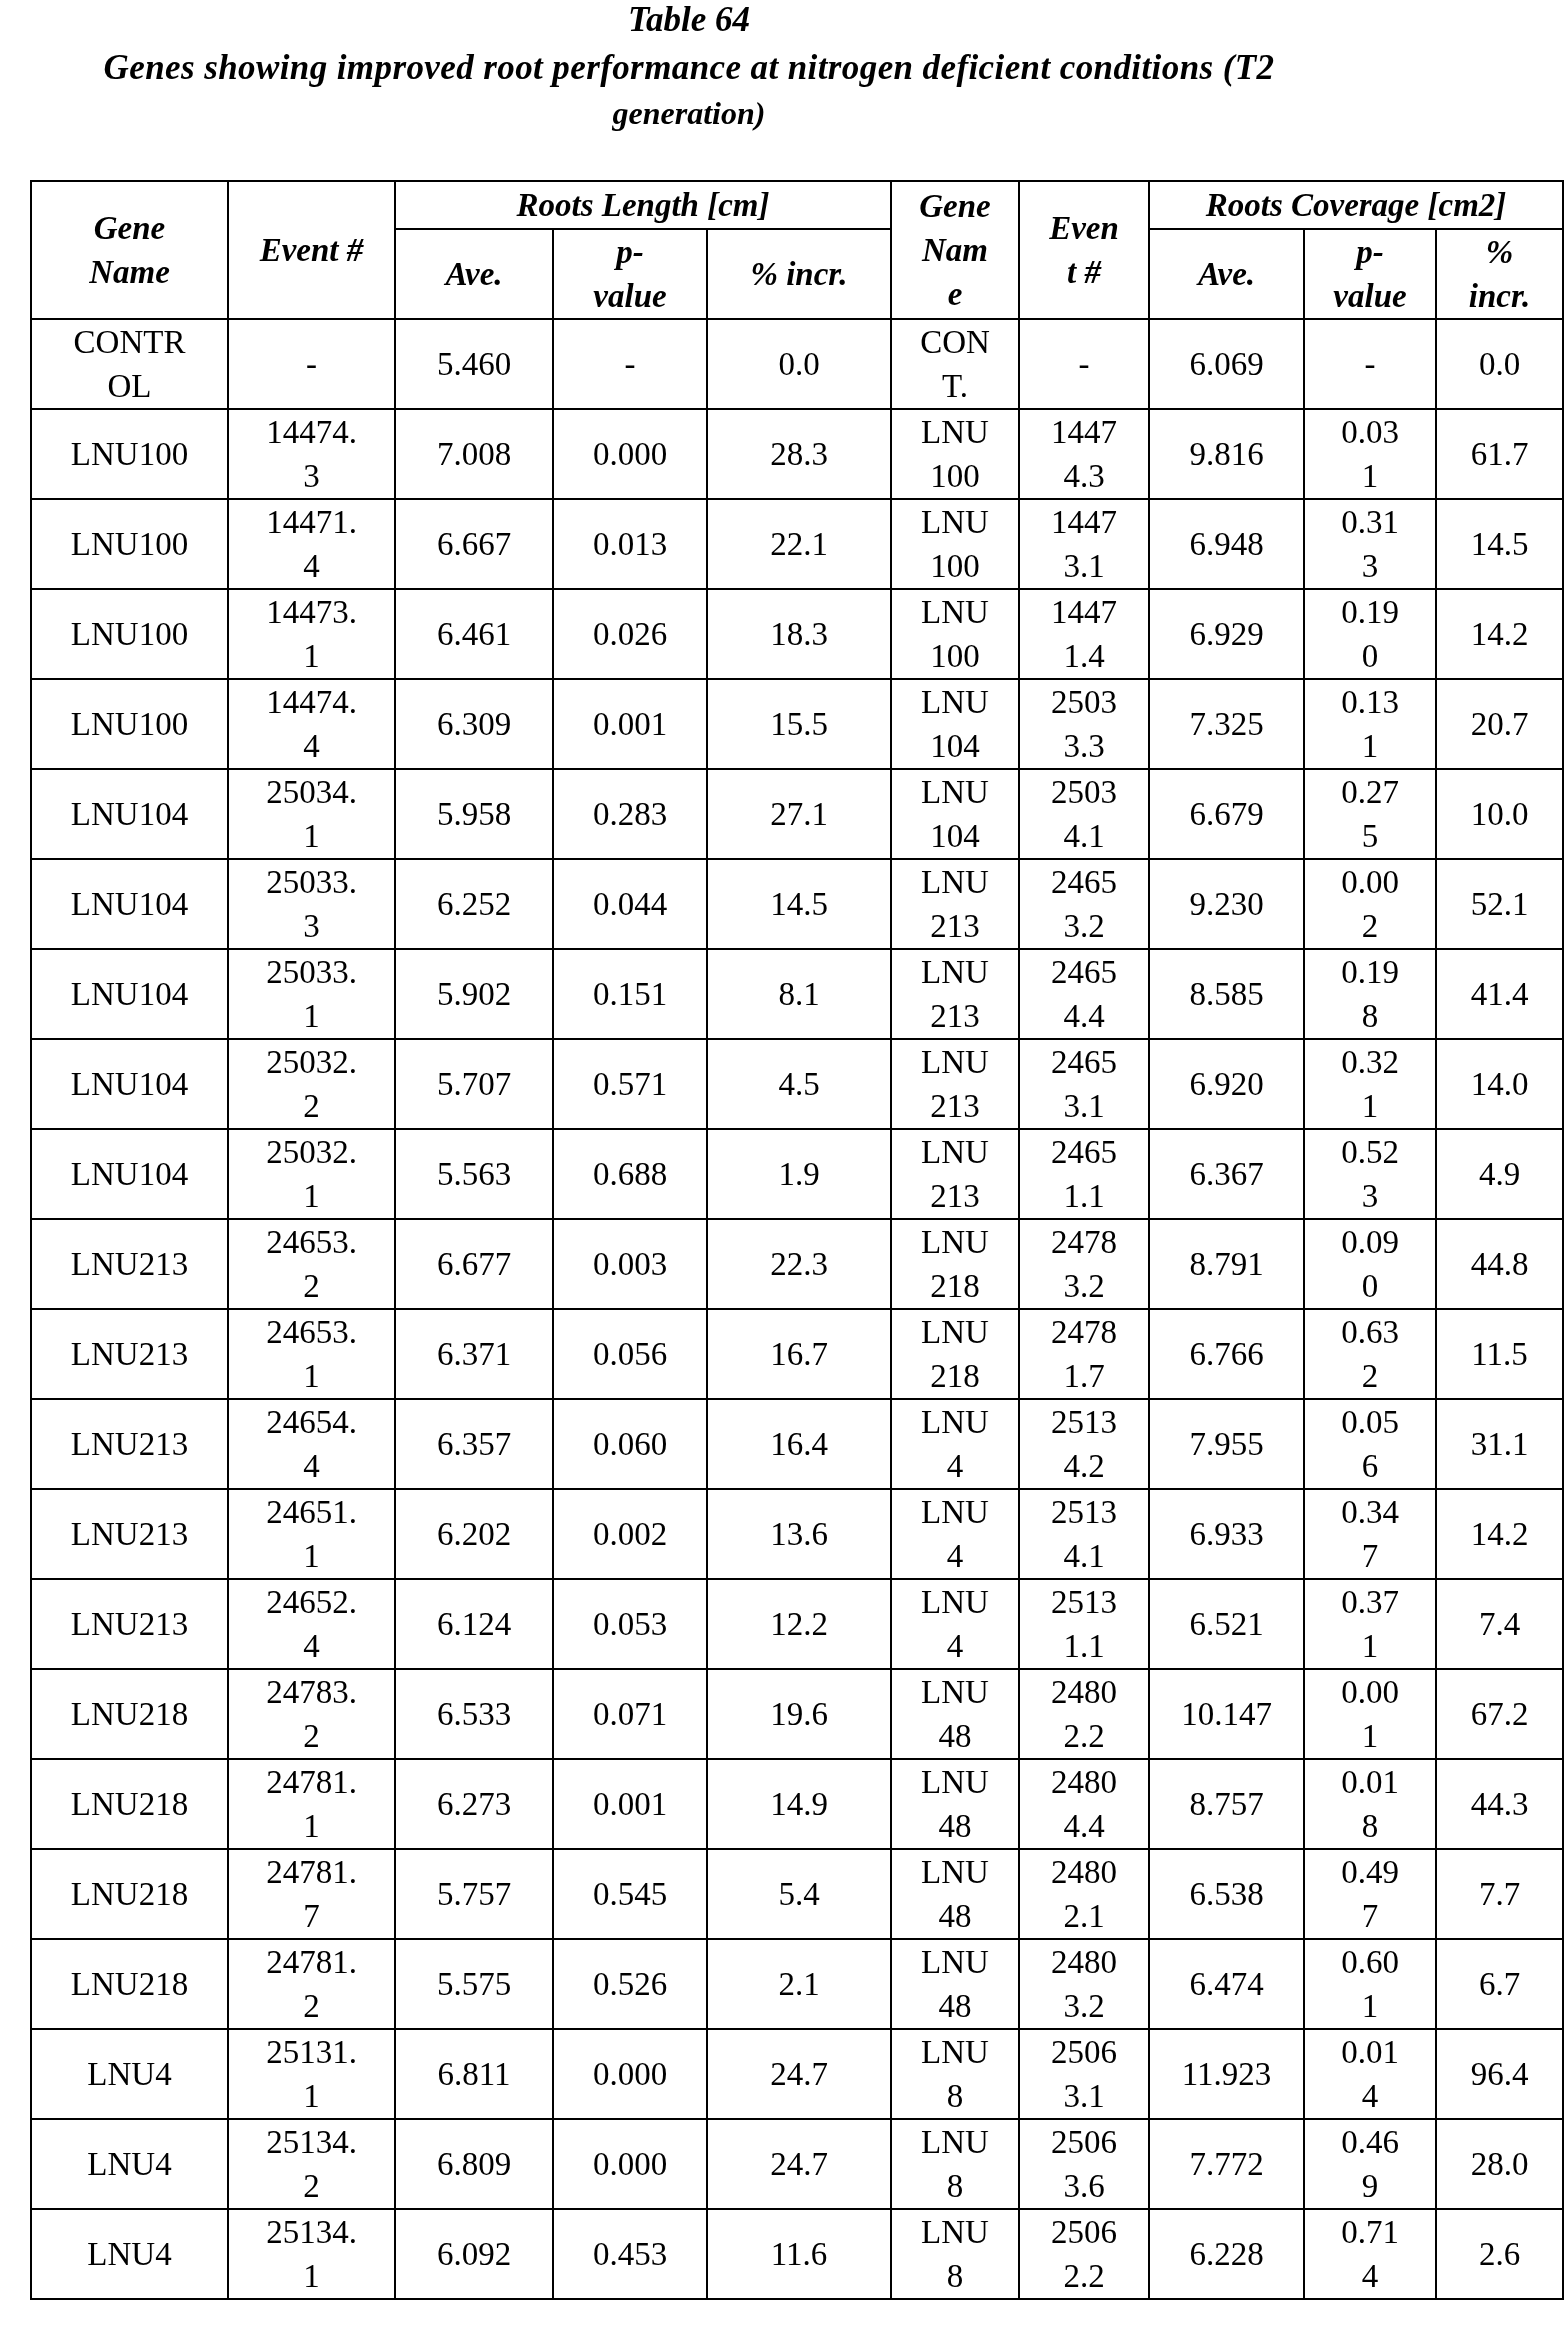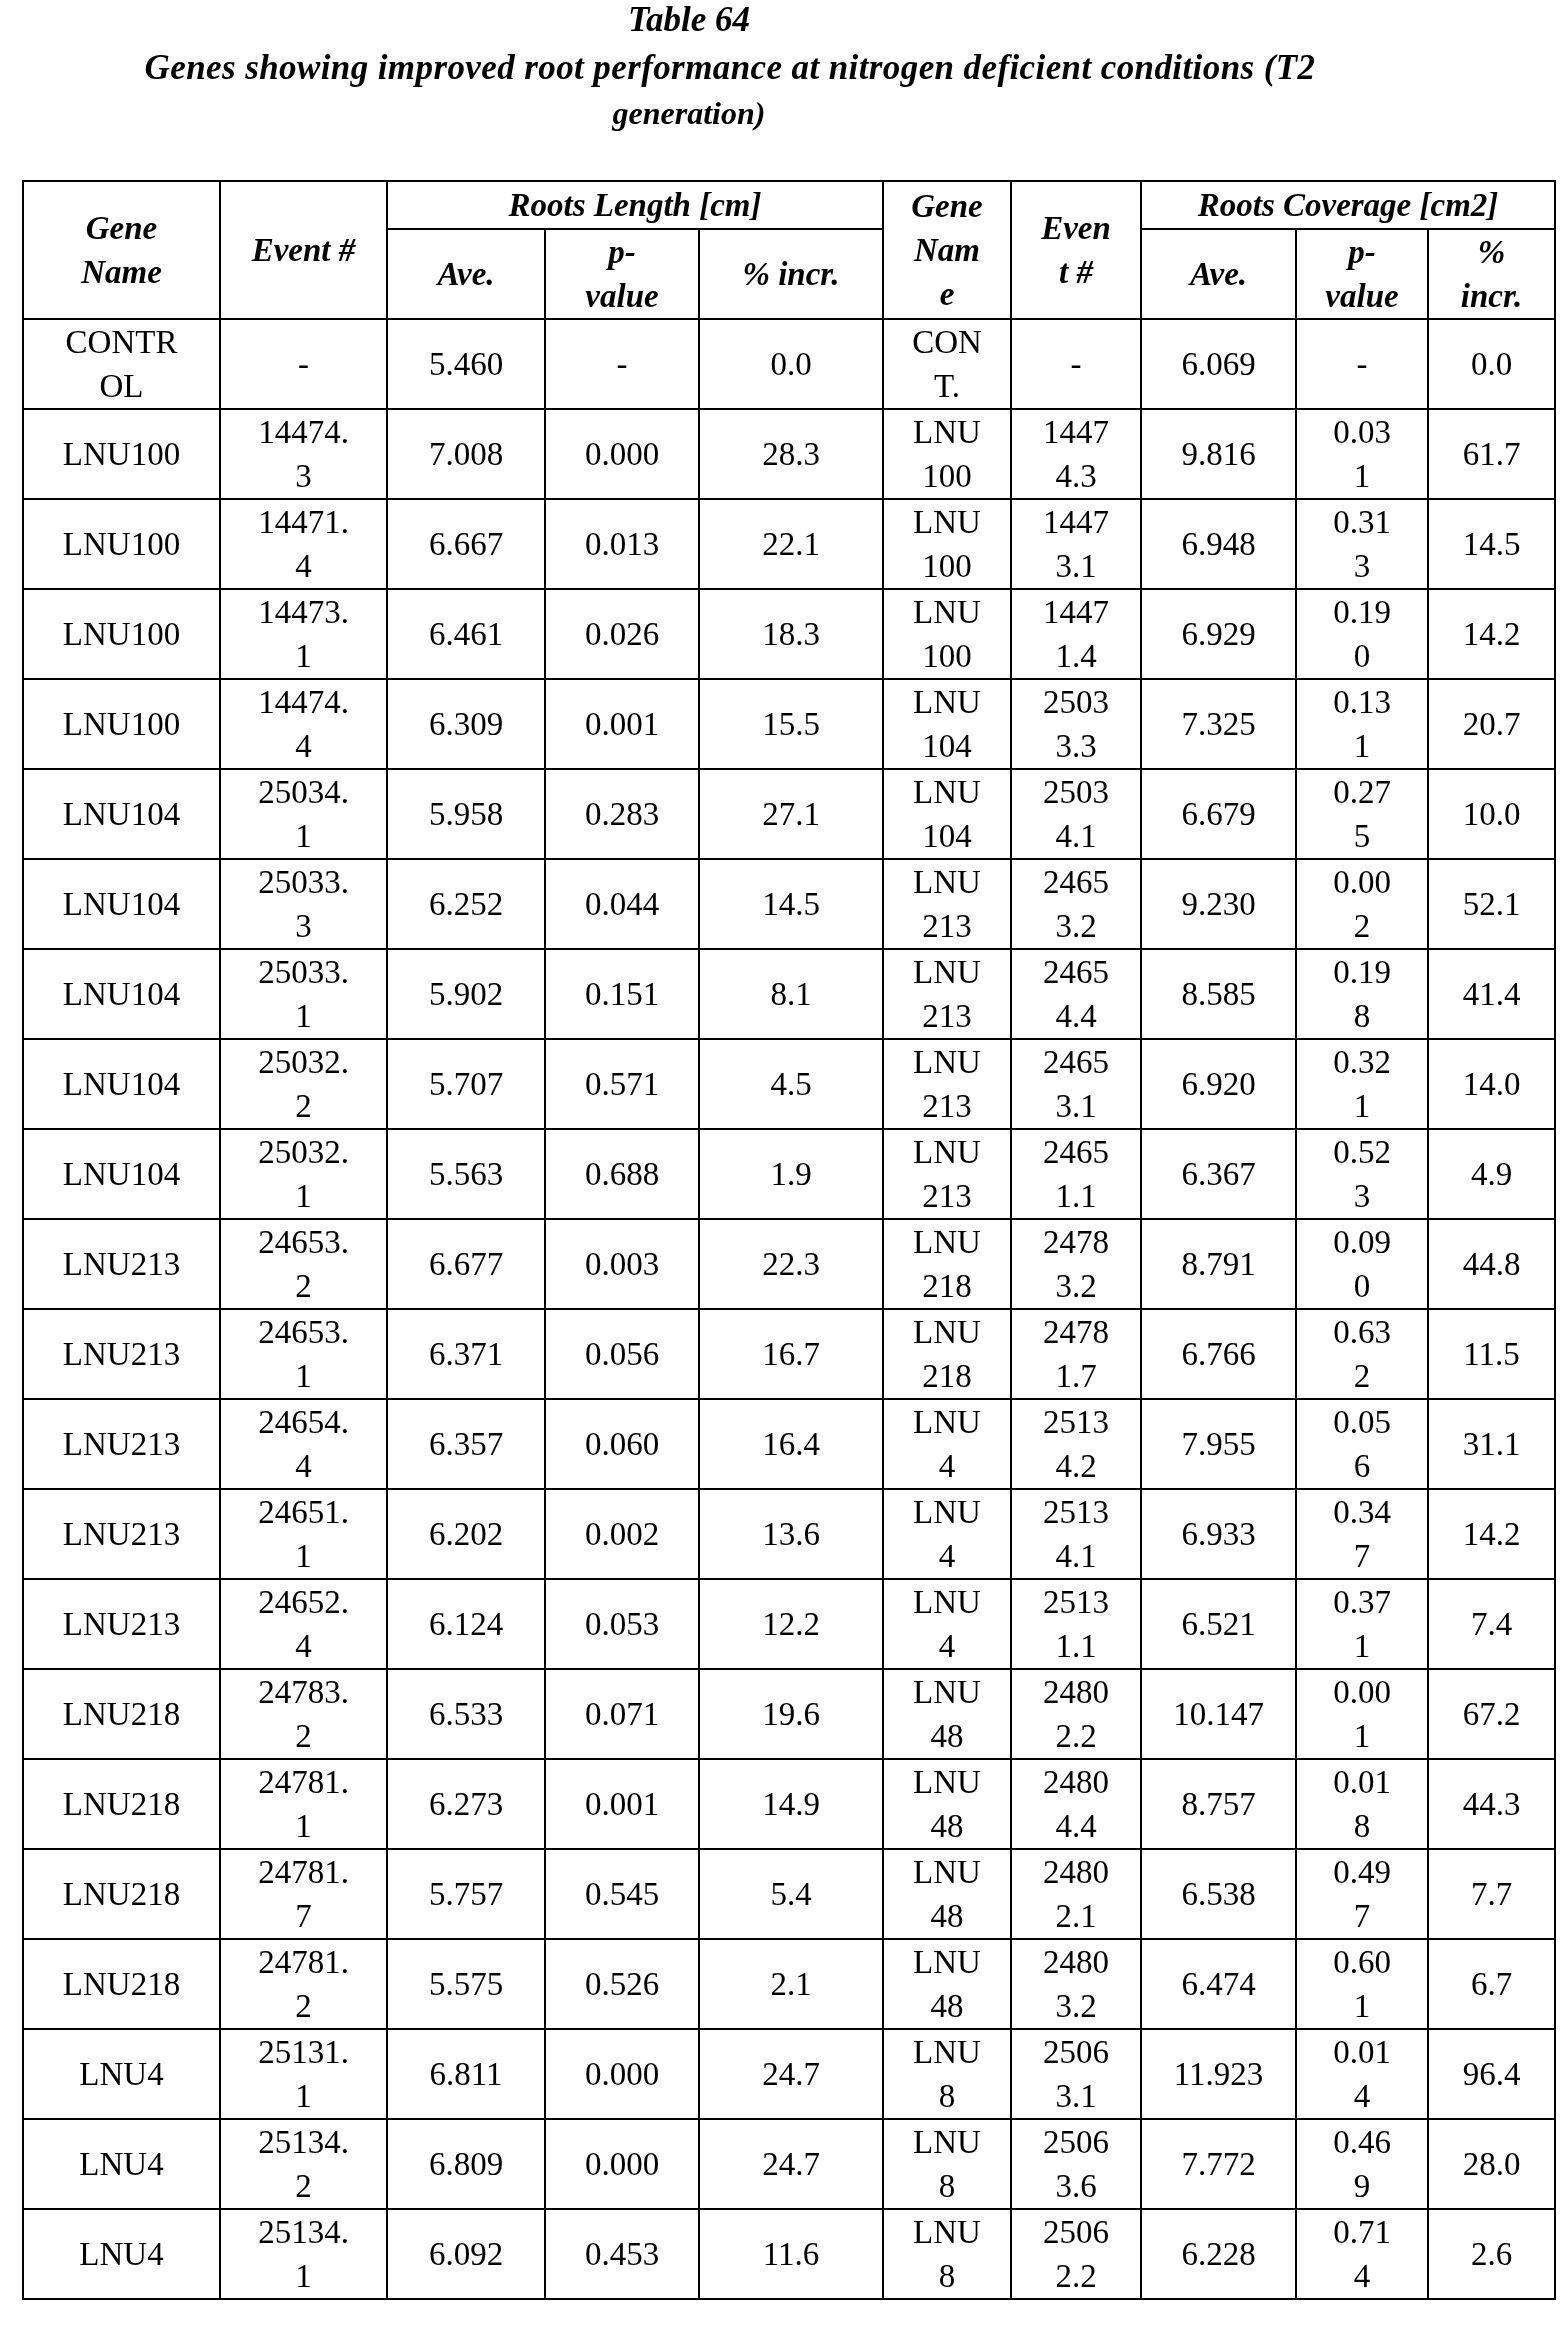--- a/index.html
+++ b/index.html
@@ -20,26 +20,26 @@
     left: 0;
     width: 1378px;
     text-align: center;
     font-style: italic;
     font-weight: bold;
     font-family: "Liberation Serif", serif;
     color: #000;
     white-space: nowrap;
   }
   .cap-title { top: 0px; font-size: 35px; line-height: 39px; }
-  .cap-sub1 { top: 46px; font-size: 35px; line-height: 44px; letter-spacing: 0.4px; padding-left: 41px; }
+  .cap-sub1 { top: 46px; font-size: 35px; line-height: 44px; letter-spacing: 0.4px; }
   .cap-sub2 { top: 91px; font-size: 32px; line-height: 44px; }
 
   table.data {
     position: absolute;
-    left: 22px;
+    left: 30px;
     top: 180px;
     width: 1532px;
     border-collapse: collapse;
     table-layout: fixed;
   }
   table.data td, table.data th {
     border: 2.6px solid #000;
     padding: 0;
     text-align: center;
     vertical-align: middle;

